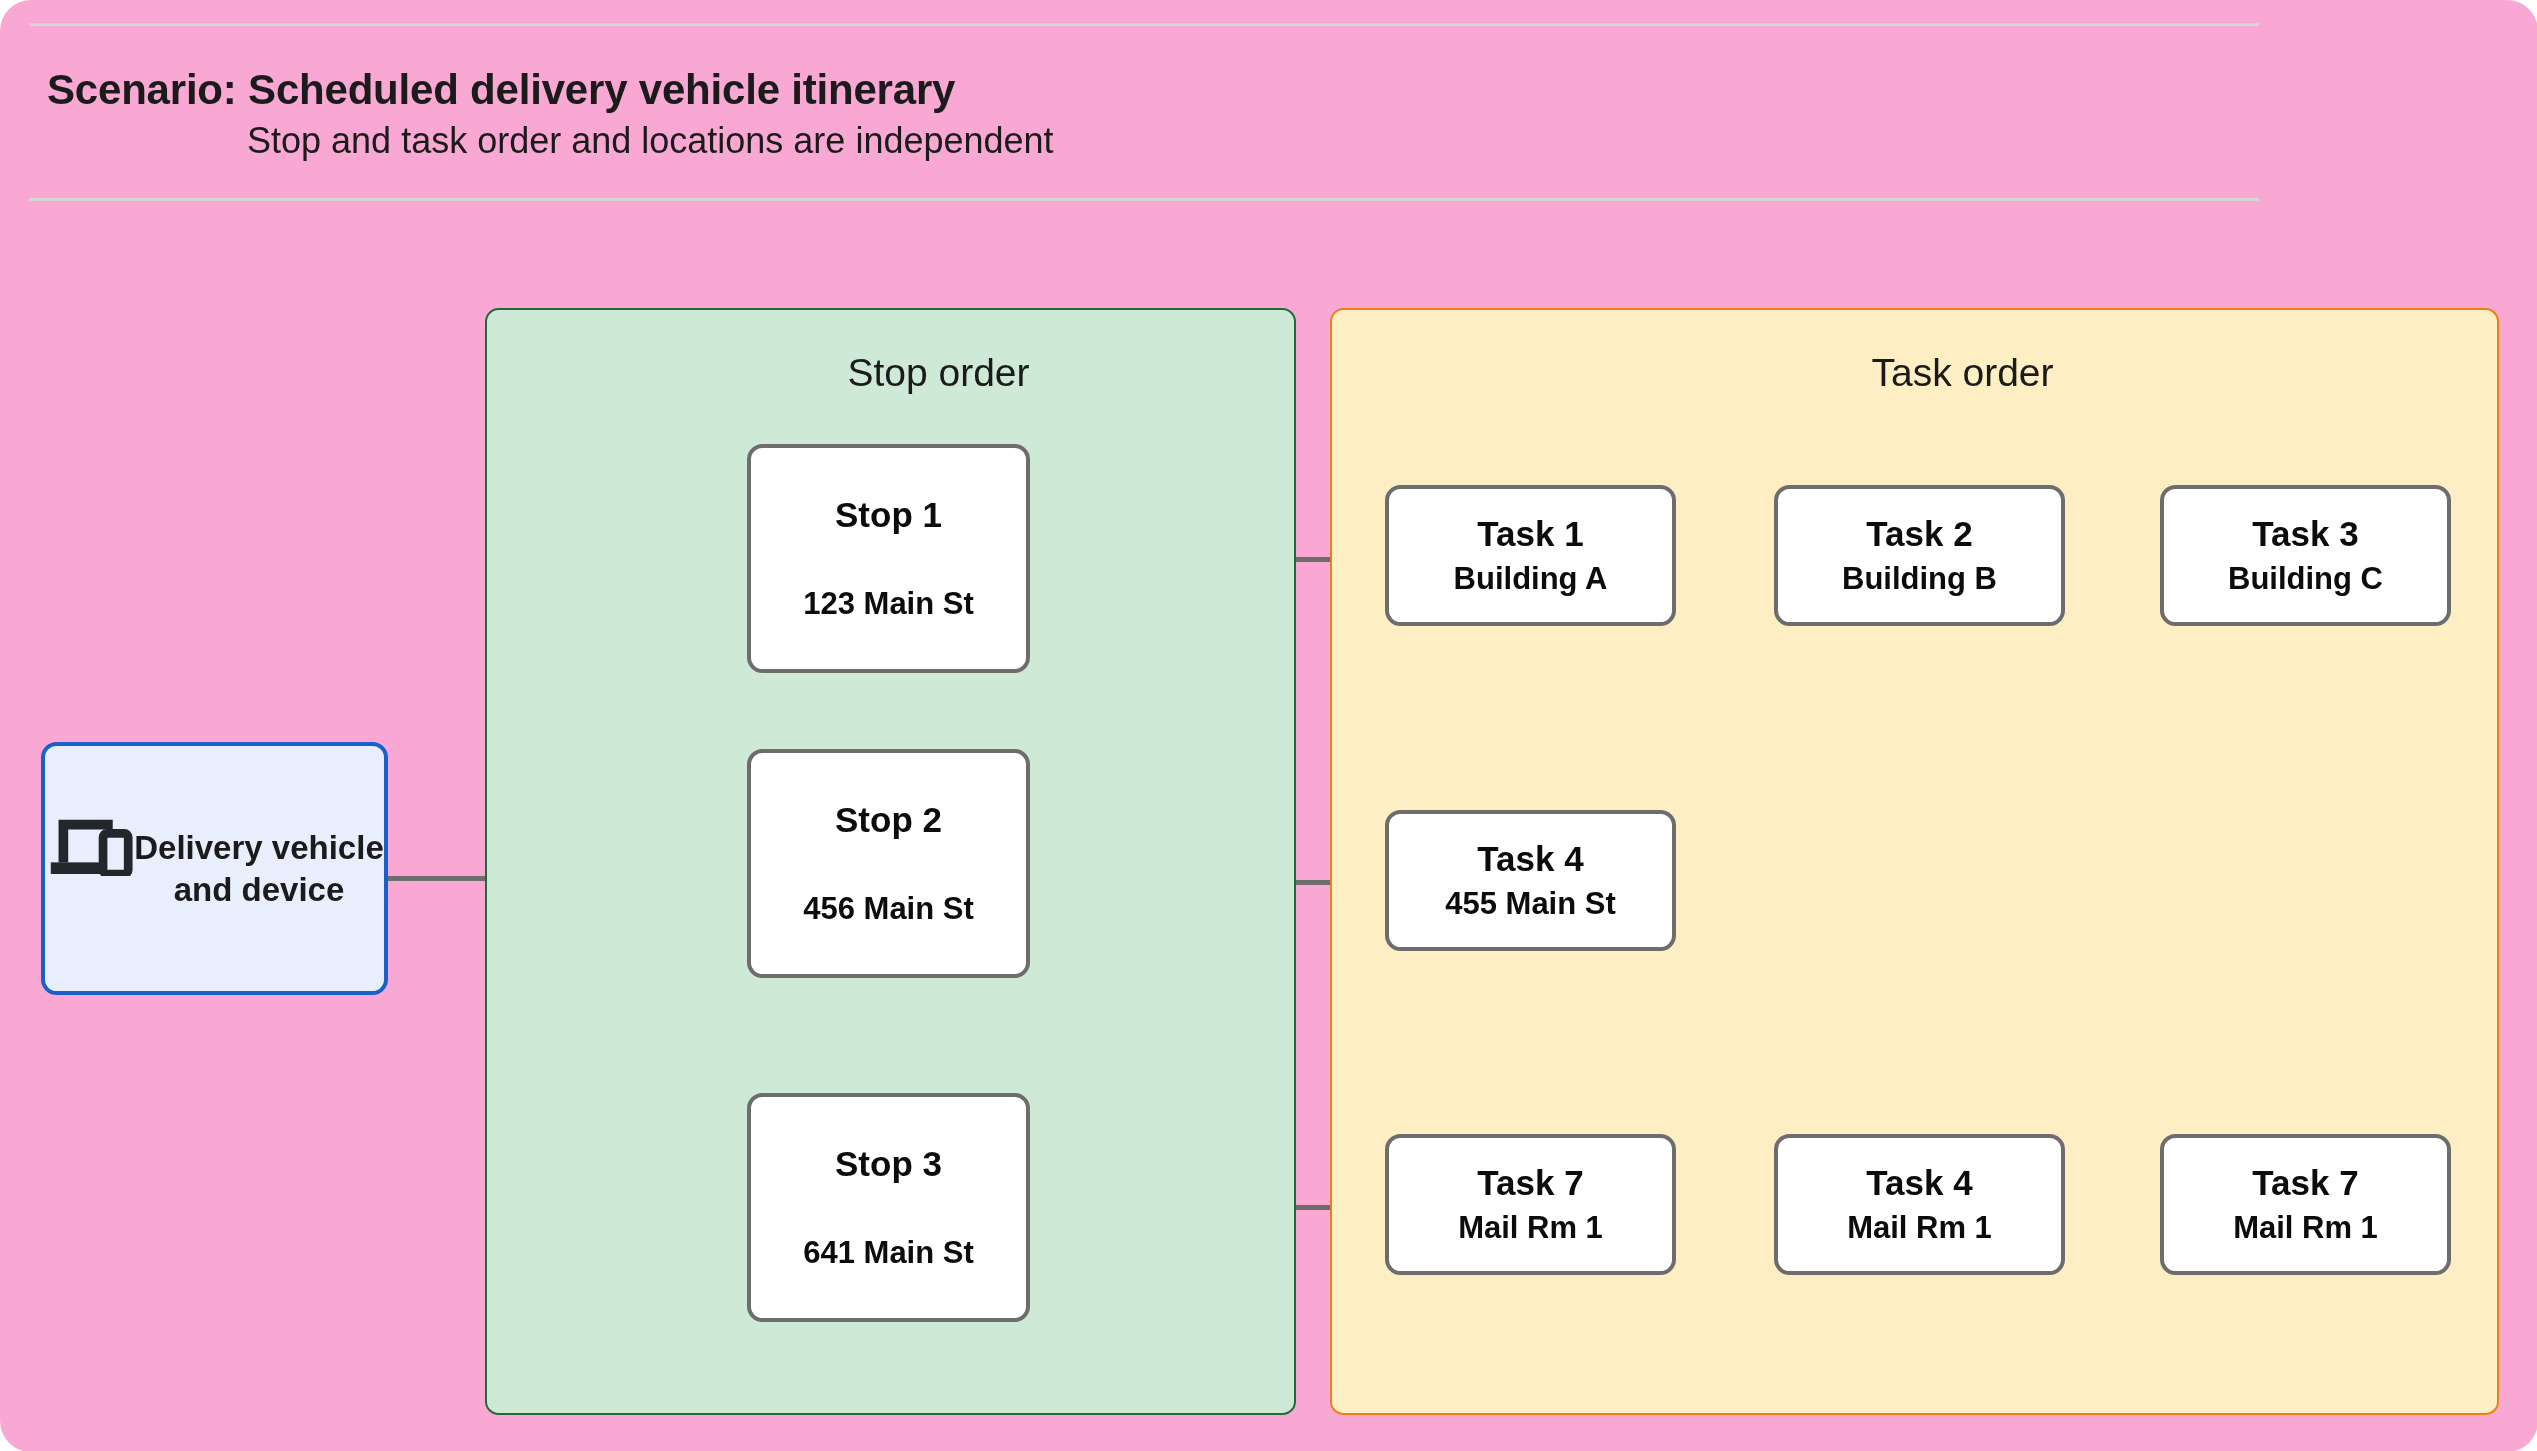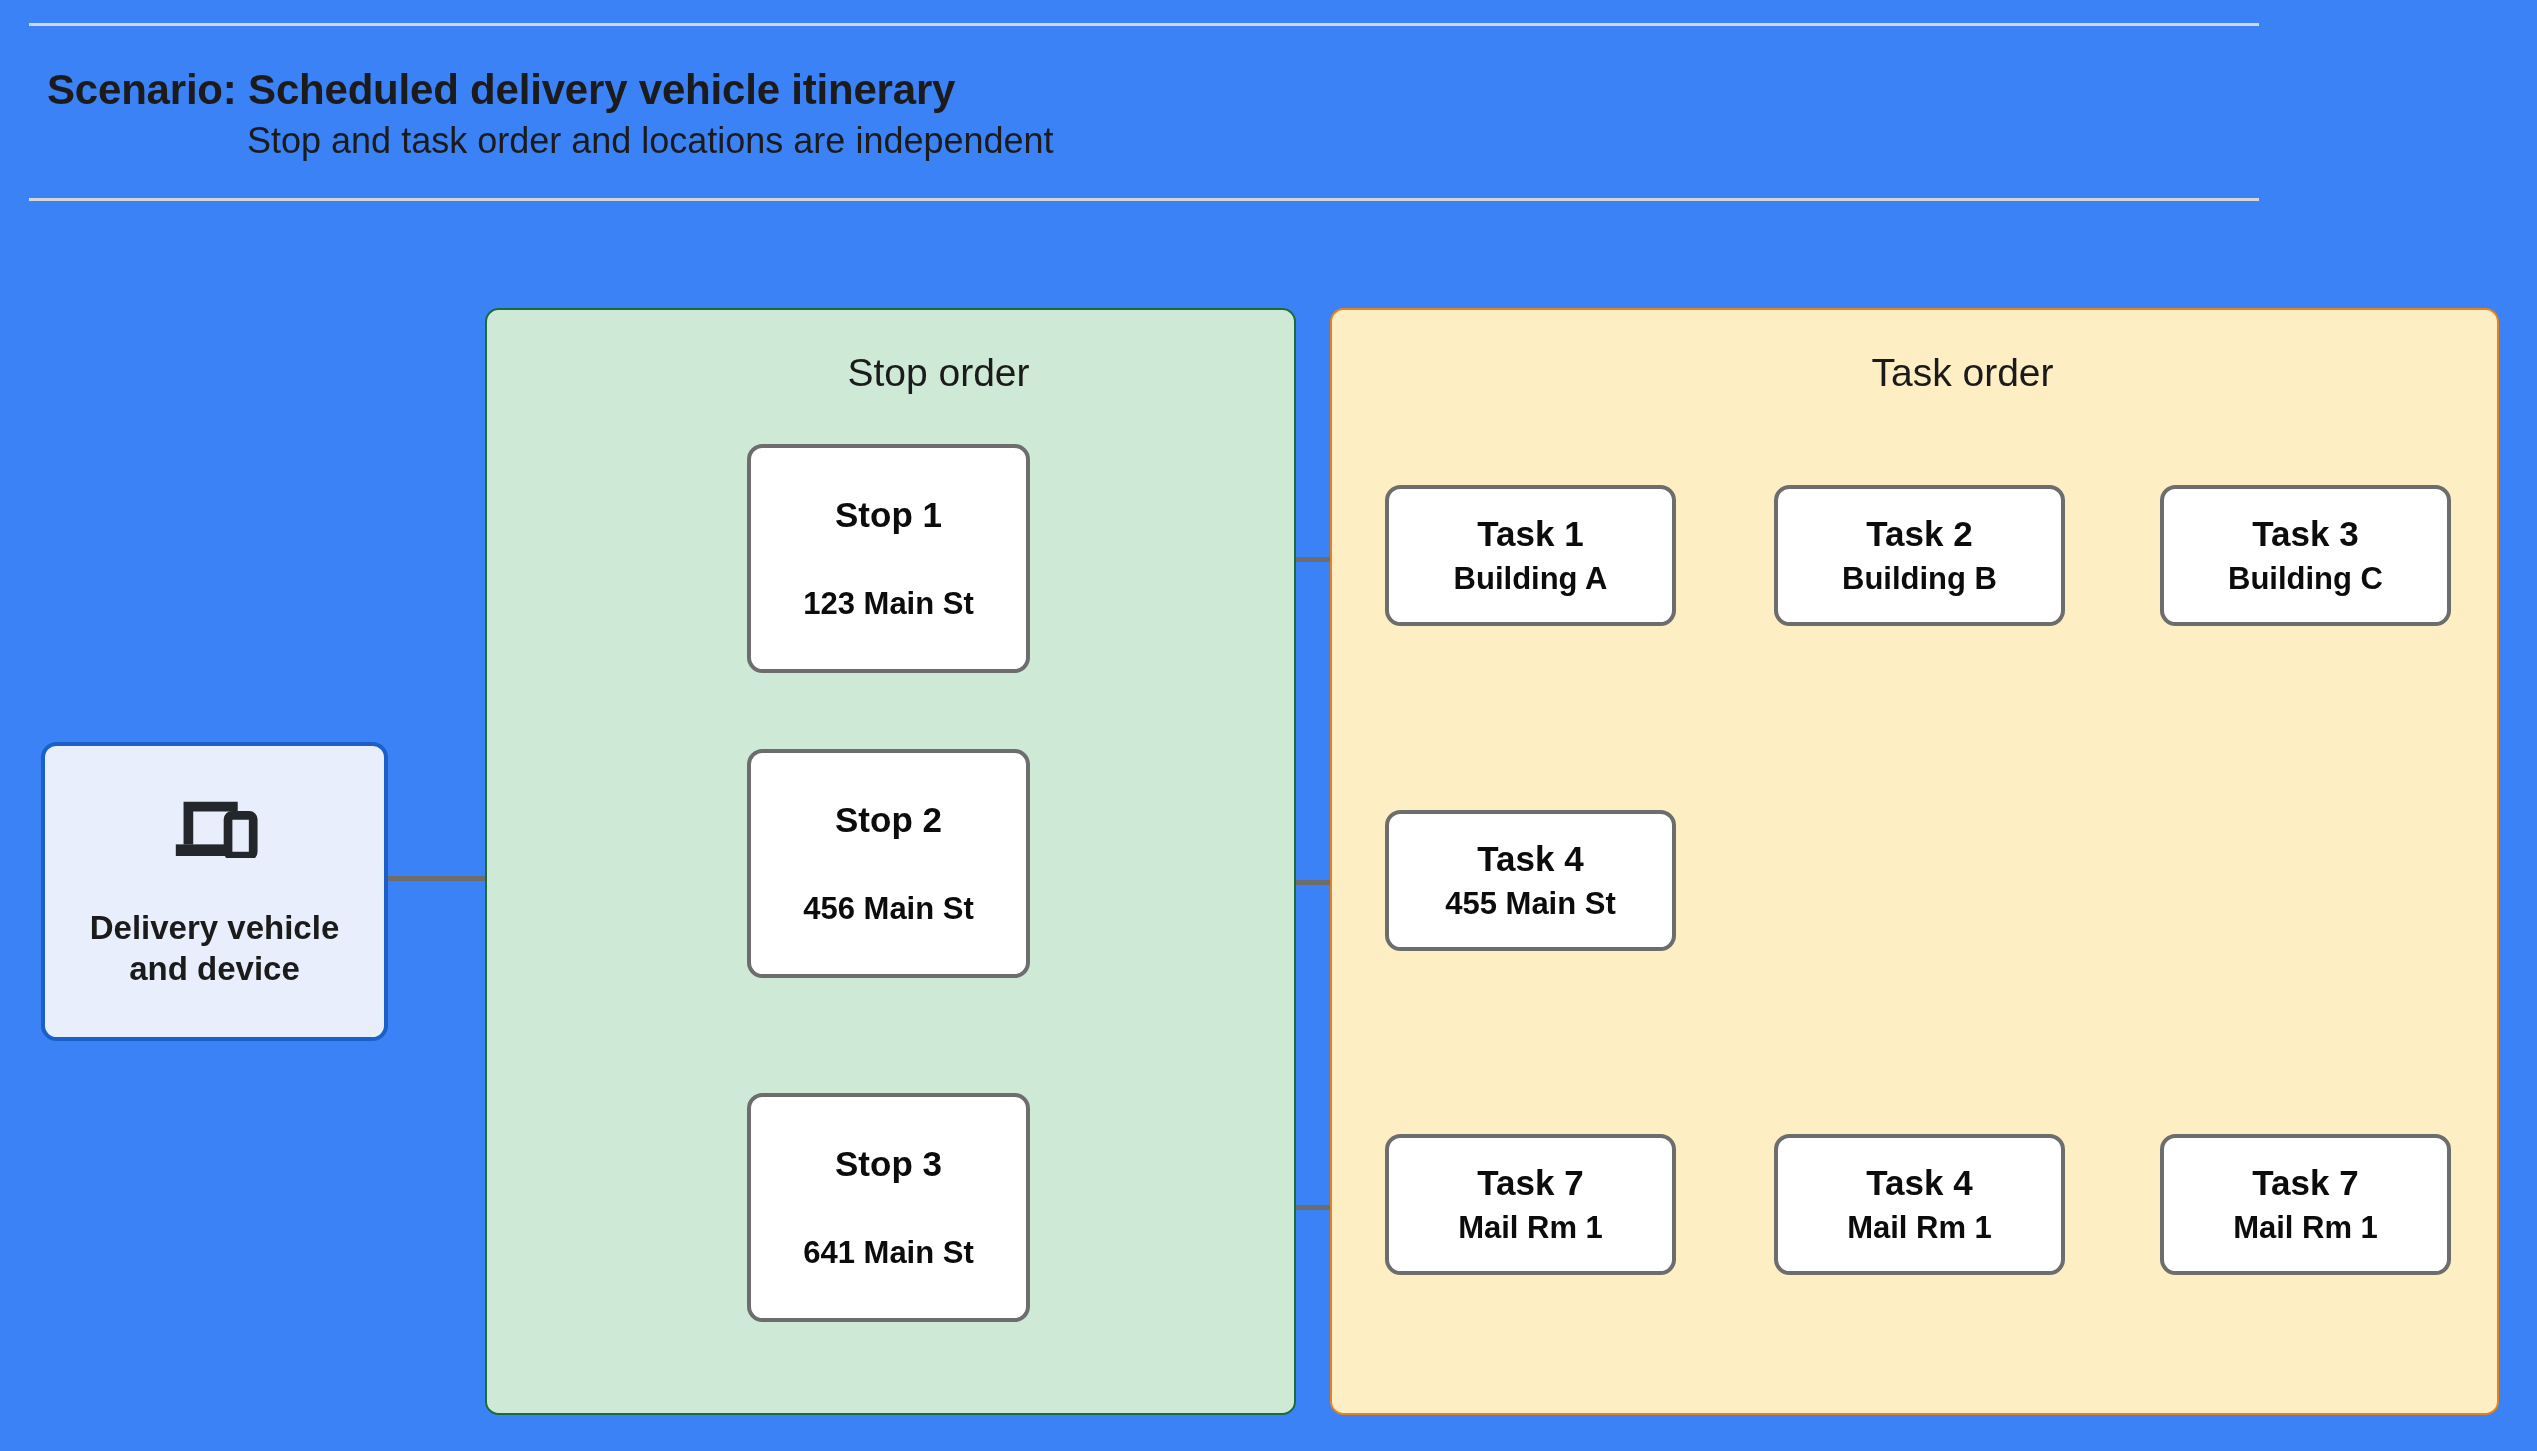--- a/index.html
+++ b/index.html
@@ -8,22 +8,23 @@
     background: #ffffff;
   }
   body {
     font-family: "Liberation Sans", sans-serif;
     -webkit-font-smoothing: antialiased;
   }
   #canvas {
     position: relative;
     width: 2538px;
     height: 1452px;
-    background: #3b82f6;
+    background: #f9a8d4;
     overflow: hidden;
+    border-radius: 31px;
   }
 
   
   .rule {
     position: absolute;
     left: 29px;
     width: 2230px;
     height: 2.9px;
     background: #d6d6d6;
   }
@@ -91,27 +92,27 @@
   }
   .conn-h { height: 4.8px; }
   .conn-v { width: 4.8px; }
 
   
   #device-box {
     position: absolute;
     left: 41px;
     top: 742px;
     width: 347px;
-    height: 299px;
+    height: 253px;
     background: #e8eefc;
     border: 4.8px solid #1a60c8;
     border-radius: 15.5px;
     box-sizing: border-box;
     display: flex;
-    flex-direction: column;
+    flex-direction: row;
     align-items: center;
     justify-content: center;
     z-index: 4;
   }
   #devices-icon {
     display: block;
     margin-bottom: 45px;
   }
   #device-label {
     font-size: 33px;

